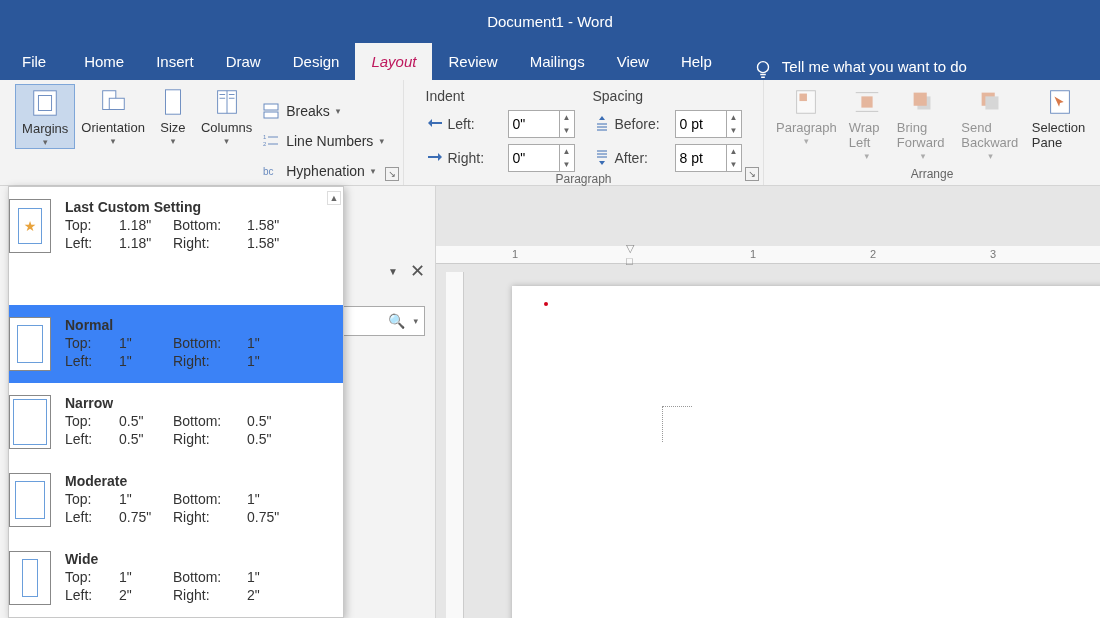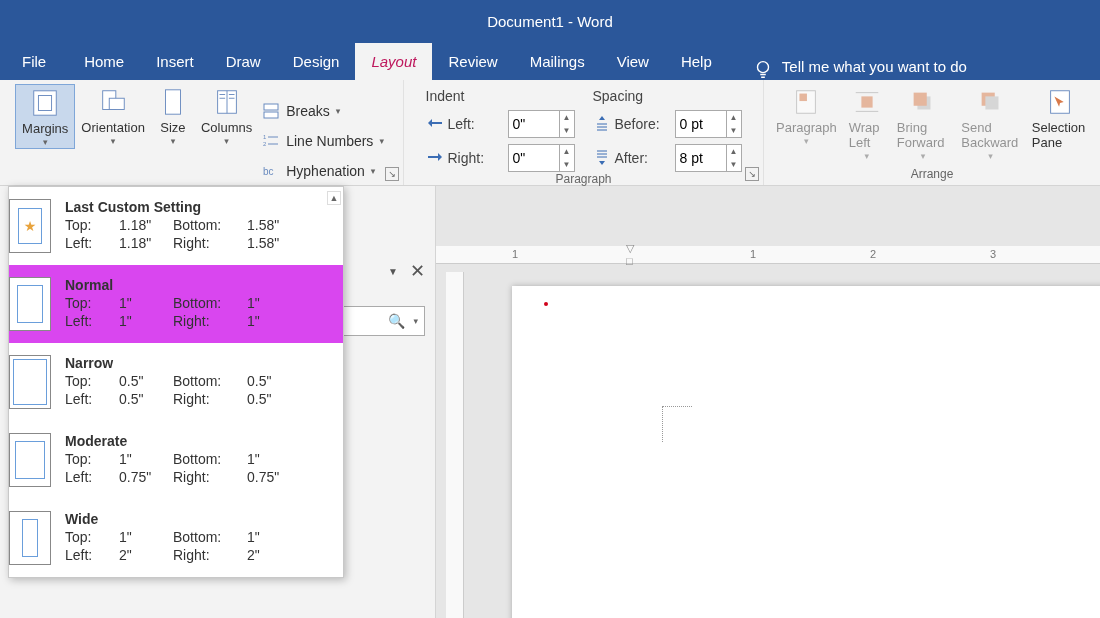--- a/index.html
+++ b/index.html
@@ -45,21 +45,21 @@
 .ruler-h { position:absolute; left:436px; right:0; top:60px; height:18px; background:#f9f9f9; border-bottom:1px solid #ccc; }
 .vruler { position:absolute; left:446px; top:86px; width:18px; bottom:0; background:#f9f9f9; border-right:1px solid #ccc; }
 .page { position:absolute; left:512px; top:100px; width:600px; height:500px; background:#fff; box-shadow:0 0 6px rgba(0,0,0,0.25); }
 .page .tl-corner { position:absolute; left:150px; top:120px; width:30px; height:36px; border-left:1px dotted #999; border-top:1px dotted #999; }
 .cursor-dot { position:absolute; left:32px; top:16px; width:4px; height:4px; background:#d0021b; border-radius:50%; }
 
 
 .margins-menu { position:absolute; left:8px; top:0; width:336px; background:#fff; border:1px solid #c8c8c8; box-shadow:2px 2px 8px rgba(0,0,0,0.25); z-index:50; padding:0; }
 .menu-scroll { position:absolute; right:2px; top:4px; width:14px; height:14px; display:flex; align-items:center; justify-content:center; font-size:9px; color:#666; cursor:pointer; border:1px solid #ddd; }
 .preset { display:flex; padding:12px 0; gap:14px; cursor:pointer;justify-content:center; }
-.preset.sel { background:#d946ef; }
+.preset.sel { background:#3b82f6;margin-top:40px; }
 .preset .thumb { width:42px; height:54px; border:1px solid #888; background:#fff; position:relative; }
 .preset .thumb .inner { position:absolute; border:1px solid #6a9edb; }
 .preset .thumb.star::after { content:"★"; position:absolute; left:50%; top:50%; transform:translate(-50%,-50%); color:#e8a33d; font-size:14px; }
 .preset .info { flex:1; font-size:14px; color:#333; }
 .preset .info .name { font-weight:600; margin-bottom:2px; }
 .grid2 { display:grid; grid-template-columns: 54px 54px 74px 40px; row-gap:2px; }
 .grid2 span { white-space:nowrap; }
 
 .nav-header { position:absolute; left:10px; top:74px; right:10px; display:flex; align-items:center; justify-content:flex-end; gap:12px; color:#555; }
 .nav-close { font-size:18px; cursor:pointer; }

